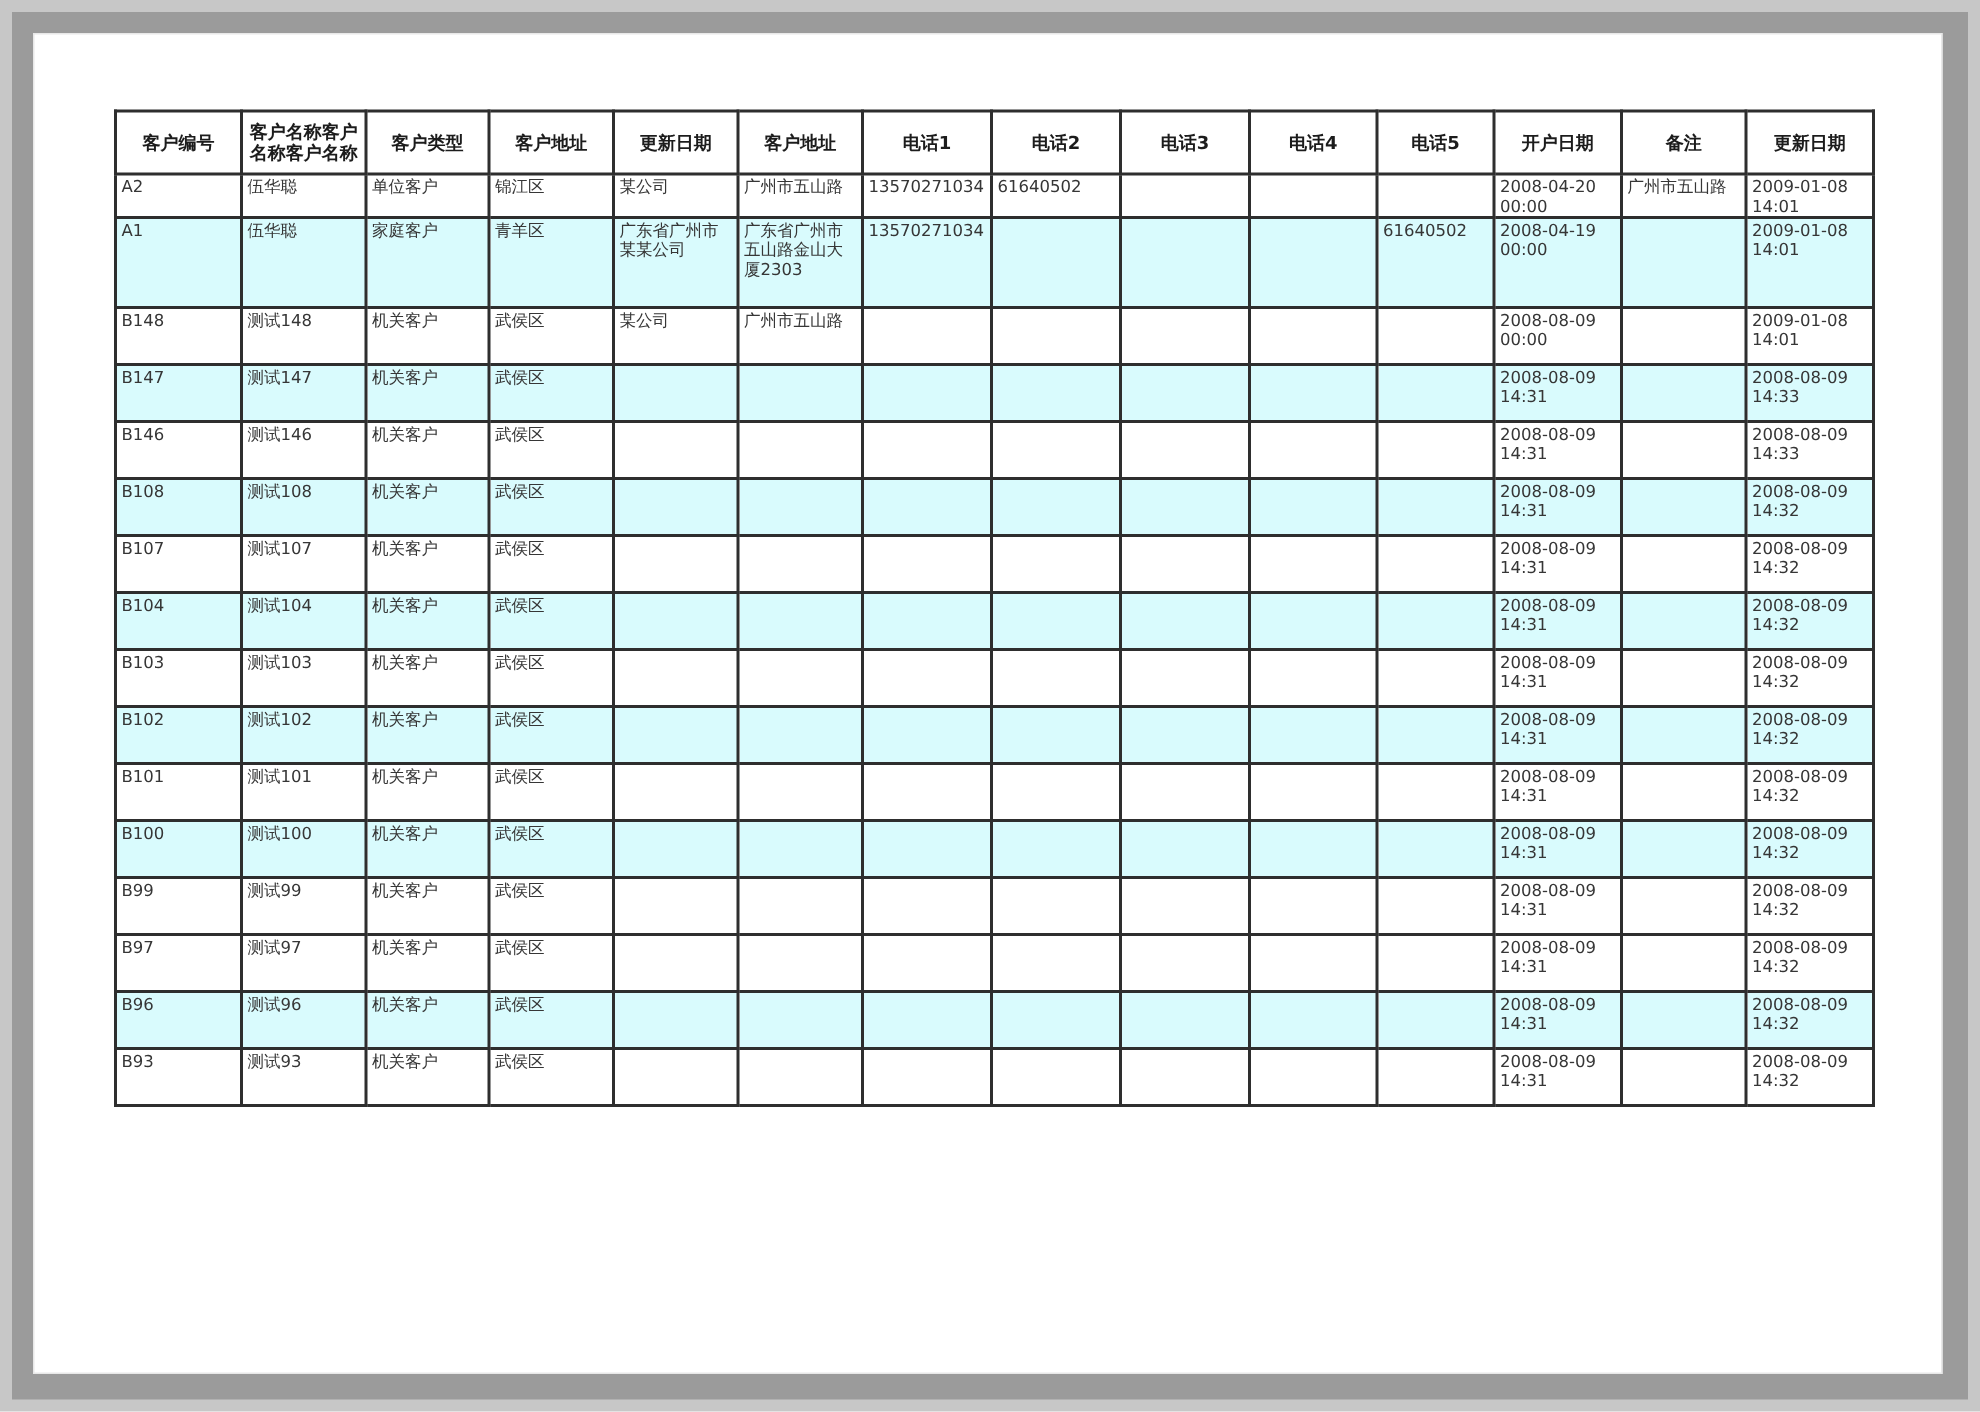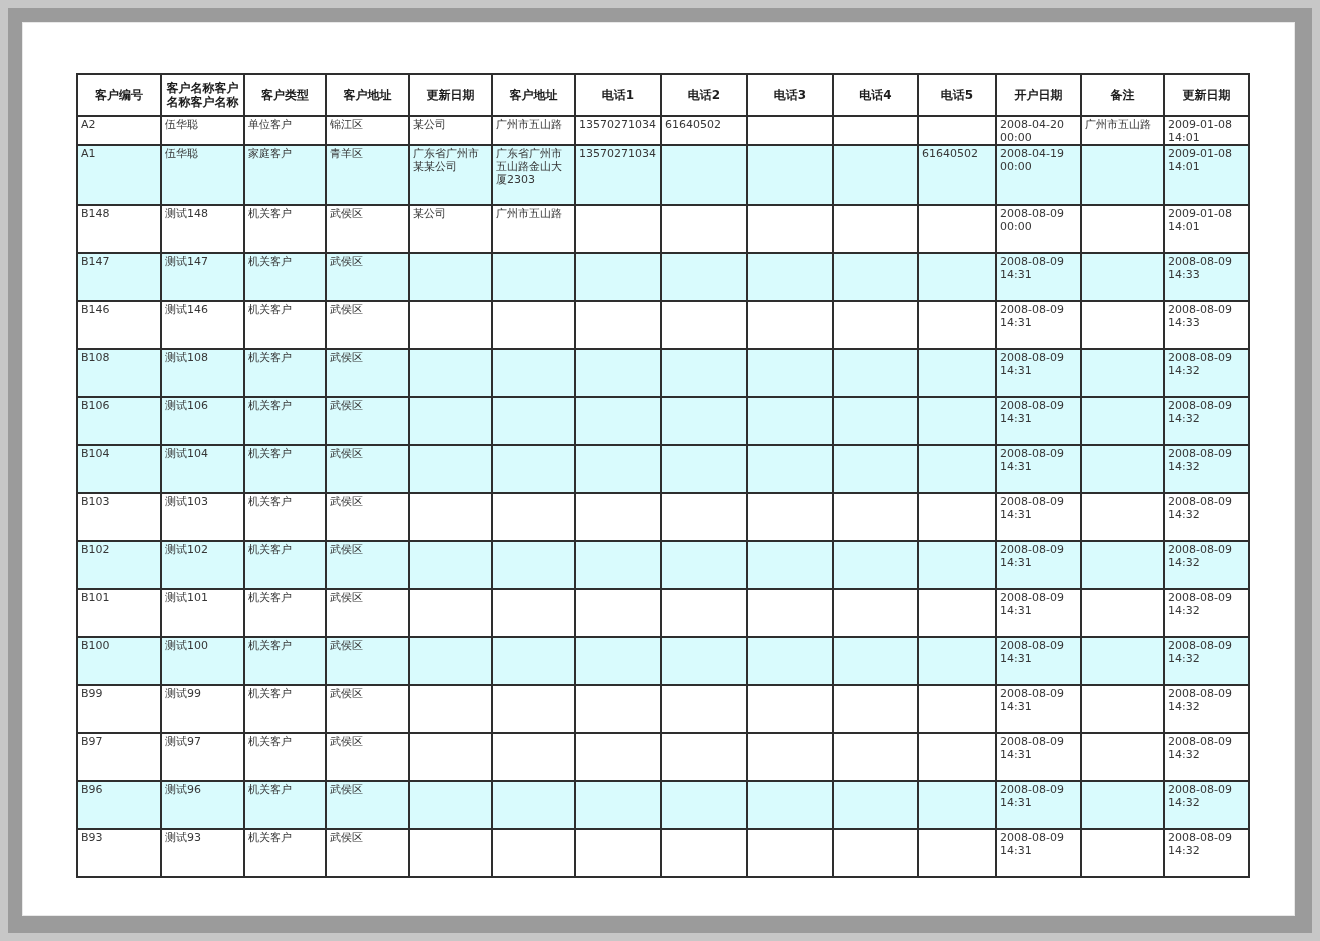--- a/index.html
+++ b/index.html
@@ -45,21 +45,21 @@
     border: 2px solid #2e2e2e;
     font-size: 11px;
     color: #363636;
     text-align: left;
     vertical-align: top;
     padding: 1px 2px 0 3px;
     line-height: 13px;
     overflow: hidden;
     overflow-wrap: anywhere;
   }
-  table.report tbody tr { height: 48px; }
+  table.report tbody tr { height: 38px; }
   table.report tbody tr.row-a2 { height: 27px; }
   table.report tbody tr.row-a1 { height: 60px; }
   table.report tbody tr.alt td { background: var(--alt-color, #d9fbfd); }
 </style>
 </head>
 <body>
 
 <div class="frame-band"></div>
 <div class="paper">
   <table class="report">
@@ -187,23 +187,23 @@
           <td></td>
           <td></td>
           <td></td>
           <td></td>
           <td></td>
           <td></td>
           <td>2008-08-09 14:31</td>
           <td></td>
           <td>2008-08-09 14:32</td>
         </tr>
-        <tr class="alt">
-          <td>B106</td>
-          <td>测试106</td>
+        <tr>
+          <td>B107</td>
+          <td>测试107</td>
           <td>机关客户</td>
           <td>武侯区</td>
           <td></td>
           <td></td>
           <td></td>
           <td></td>
           <td></td>
           <td></td>
           <td></td>
           <td>2008-08-09 14:31</td>

